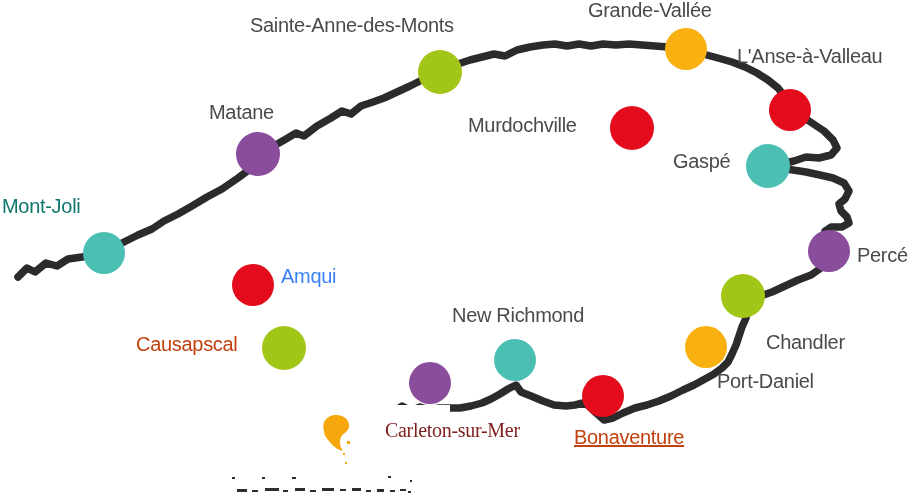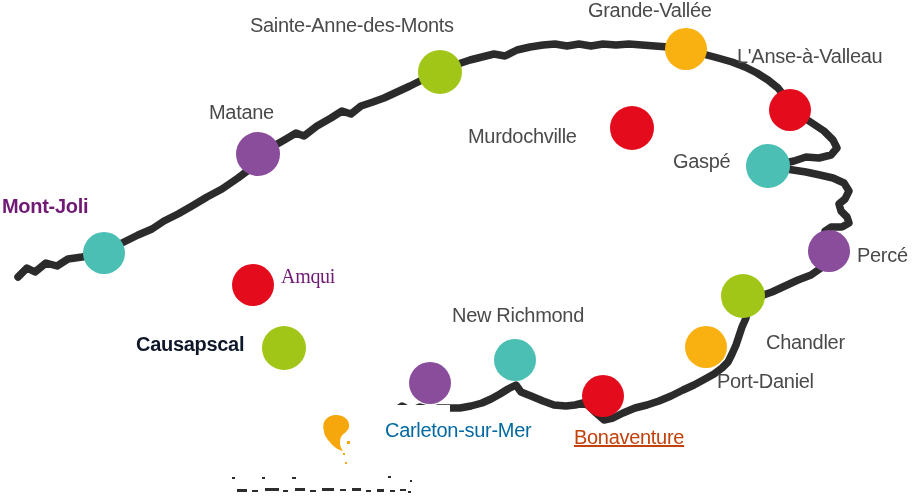--- a/index.html
+++ b/index.html
@@ -64,44 +64,44 @@
         <rect x="366" y="490" width="5" height="2" fill="#2D2D30"></rect>
         <rect x="377" y="489" width="7" height="3" fill="#2D2D30"></rect>
         <rect x="390" y="490" width="5" height="2" fill="#2D2D30"></rect>
         <rect x="400" y="489" width="6" height="2" fill="#2D2D30"></rect>
         <rect x="408" y="491" width="3" height="2" fill="#2D2D30"></rect>
       </g>
   </svg>
 
   <div id="towns-layer">
       <div class="town-dot" style="left: 83px; top: 232px; width: 42px; height: 42px; background: rgb(75, 191, 180);"></div>
-      <div class="town-label" style="left: 2px; top: 196px; color: #701a75; font-weight: bold;">Mont-Joli</div>
+      <div class="town-label" style="left: 2px; top: 196px; color: #0f766e;">Mont-Joli</div>
       <div class="town-dot" style="left: 236px; top: 132px; width: 44px; height: 44px; background: rgb(138, 77, 156);"></div>
       <div class="town-label" style="left: 209px; top: 102px; color: rgb(74, 74, 76);">Matane</div>
       <div class="town-dot" style="left: 418px; top: 50px; width: 44px; height: 44px; background: rgb(162, 198, 23);"></div>
       <div class="town-label" style="left: 250px; top: 15px; color: rgb(74, 74, 76);">Sainte-Anne-des-Monts</div>
       <div class="town-dot" style="left: 665px; top: 28px; width: 42px; height: 42px; background: rgb(249, 176, 17);"></div>
       <div class="town-label" style="left: 588px; top: 0px; color: rgb(74, 74, 76);">Grande-Vallée</div>
       <div class="town-dot" style="left: 769px; top: 89px; width: 42px; height: 42px; background: rgb(227, 11, 28);"></div>
       <div class="town-label" style="left: 737px; top: 46px; color: rgb(74, 74, 76);">L'Anse-à-Valleau</div>
       <div class="town-dot" style="left: 610px; top: 106px; width: 44px; height: 44px; background: rgb(227, 11, 28);"></div>
-      <div class="town-label" style="left: 468px; top: 126px; color: rgb(74, 74, 76);">Murdochville</div>
+      <div class="town-label" style="left: 468px; top: 115px; color: rgb(74, 74, 76);">Murdochville</div>
       <div class="town-dot" style="left: 746px; top: 144px; width: 44px; height: 44px; background: rgb(75, 191, 180);"></div>
       <div class="town-label" style="left: 673px; top: 151px; color: rgb(74, 74, 76); text-align: center;">Gaspé</div>
       <div class="town-dot" style="left: 808px; top: 230px; width: 42px; height: 42px; background: rgb(138, 77, 156);"></div>
       <div class="town-label" style="left: 857px; top: 245px; color: rgb(74, 74, 76);">Percé</div>
       <div class="town-dot" style="left: 721px; top: 274px; width: 44px; height: 44px; background: rgb(162, 198, 23);"></div>
       <div class="town-label" style="left: 766px; top: 307px; color: rgb(74, 74, 76); margin-top: 25px;">Chandler</div>
       <div class="town-dot" style="left: 685px; top: 326px; width: 42px; height: 42px; background: rgb(249, 176, 17);"></div>
       <div class="town-label" style="left: 717px; top: 371px; color: rgb(74, 74, 76);">Port-Daniel</div>
       <div class="town-dot" style="left: 582px; top: 375px; width: 42px; height: 42px; background: rgb(227, 11, 28);"></div>
       <div class="town-label" style="left: 574px; top: 427px; color: #c2410c; text-decoration: underline;">Bonaventure</div>
       <div class="town-dot" style="left: 494px; top: 339px; width: 42px; height: 42px; background: rgb(75, 191, 180);"></div>
       <div class="town-label" style="left: 452px; top: 305px; color: rgb(74, 74, 76); text-align: right;">New Richmond</div>
       <div class="town-dot" style="left: 409px; top: 362px; width: 42px; height: 42px; background: rgb(138, 77, 156);"></div>
-      <div class="town-label" style="left: 385px; top: 420px; color: #0369a1;">Carleton-sur-Mer</div>
+      <div class="town-label" style="left: 385px; top: 420px; color: #7f1d1d; font-family: Liberation Serif, serif;">Carleton-sur-Mer</div>
       <div class="town-dot" style="left: 232px; top: 264px; width: 42px; height: 42px; background: rgb(227, 11, 28);"></div>
-      <div class="town-label" style="left: 281px; top: 266px; color: #701a75; font-family: Liberation Serif, serif;">Amqui</div>
+      <div class="town-label" style="left: 281px; top: 266px; color: #3b82f6;">Amqui</div>
       <div class="town-dot" style="left: 262px; top: 326px; width: 44px; height: 44px; background: rgb(162, 198, 23);"></div>
-      <div class="town-label" style="left: 136px; top: 334px; color: #0f172a; font-weight: bold;">Causapscal</div>
+      <div class="town-label" style="left: 136px; top: 334px; color: #c2410c;">Causapscal</div>
     </div>
 
 </div>
 
 </body></html>

